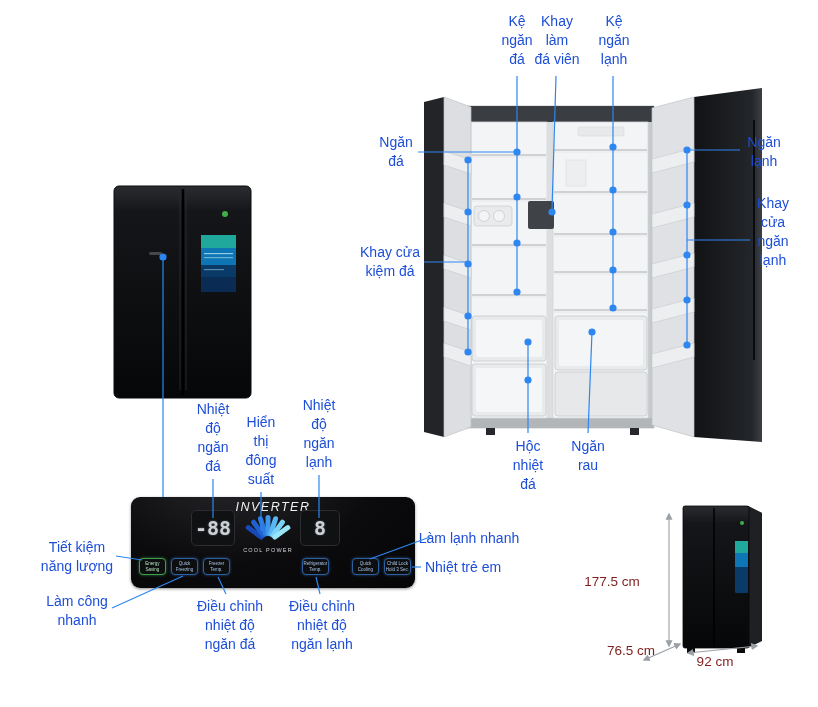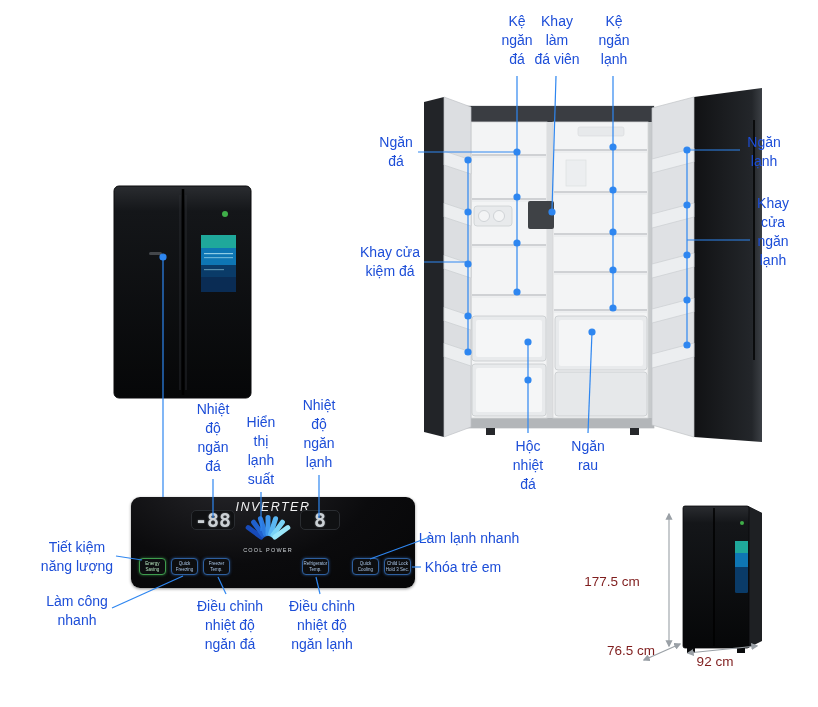--- a/index.html
+++ b/index.html
@@ -25,21 +25,21 @@
     position:absolute; left:131px; top:497px; width:284px; height:91px; z-index:2;
     border-radius:9px;
     background:radial-gradient(ellipse at 35% -20%, #26262a 0%, #0b0b0d 55%, #060607 100%);
     box-shadow:0 1px 3px rgba(0,0,0,.45);
   }
   .inverter {
     position:absolute; top:3px; left:0; right:0; text-align:center;
     color:#f0f0f1; font-style:italic; font-weight:normal; font-size:12.5px; letter-spacing:1.5px;
   }
   .disp {
-    position:absolute; top:13px; height:20px; background:#101113;
+    position:absolute; top:13px; height:36px; background:#101113;
     border:1px solid #2a2d31; border-radius:5px;
     display:flex; align-items:center; justify-content:center;
     color:#ccd1d5; font-family:"DejaVu Sans Mono", monospace; font-weight:bold; font-size:20px;
     text-shadow:0 0 2px rgba(220,230,240,.45);
   }
   .disp-left { left:60px; width:44px; }
   .disp-right { left:169px; width:40px; }
   .fan { position:absolute; left:110px; top:9px; width:54px; height:40px; }
   .coolpower {
     position:absolute; top:50px; left:96px; width:82px; text-align:center;
@@ -213,38 +213,38 @@
 đá</div>
 <div class="callout" style="left:588px;top:437px">Ngăn
 rau</div>
 
 <div class="callout" style="left:213px;top:400px">Nhiệt
 độ
 ngăn
 đá</div>
 <div class="callout" style="left:261px;top:413px">Hiển
 thị
-lạnh
+đông
 suất</div>
 <div class="callout" style="left:319px;top:396px">Nhiệt
 độ
 ngăn
 lạnh</div>
 <div class="callout" style="left:77px;top:538px">Tiết kiệm
 năng lượng</div>
 <div class="callout" style="left:77px;top:592px">Làm công
 nhanh</div>
 <div class="callout" style="left:230px;top:597px">Điều chỉnh
 nhiệt độ
 ngăn đá</div>
 <div class="callout" style="left:322px;top:597px">Điều chỉnh
 nhiệt độ
 ngăn lạnh</div>
 <div class="callout" style="left:469px;top:529px">Làm lạnh nhanh</div>
-<div class="callout" style="left:463px;top:558px">Khóa trẻ em</div>
+<div class="callout" style="left:463px;top:558px">Nhiệt trẻ em</div>
 
 <div class="dim-label" style="left:612px;top:574px">177.5 cm</div>
 <div class="dim-label" style="left:631px;top:643px">76.5 cm</div>
 <div class="dim-label" style="left:715px;top:654px">92 cm</div>
 
 <div class="panel">
   <div class="inverter">INVERTER</div>
   <div class="disp disp-left">
       <span>-88</span>
     </div>

